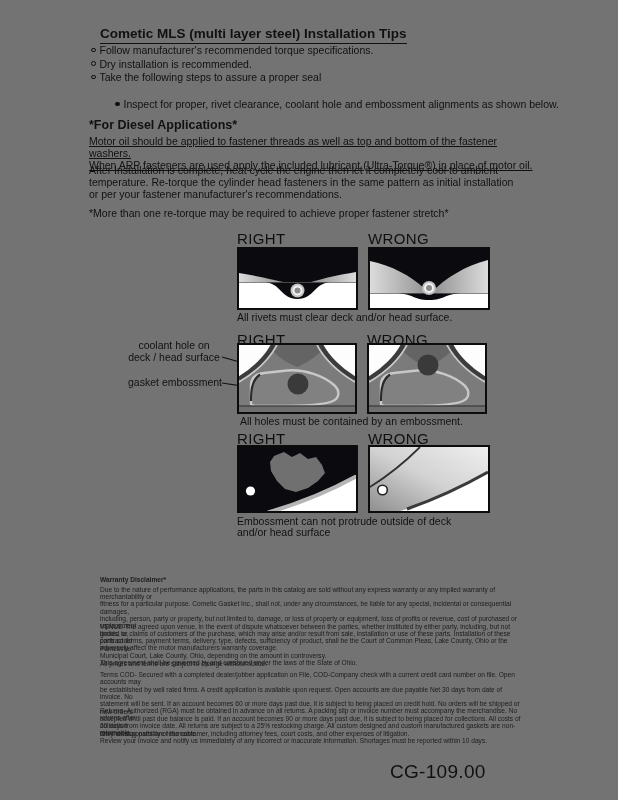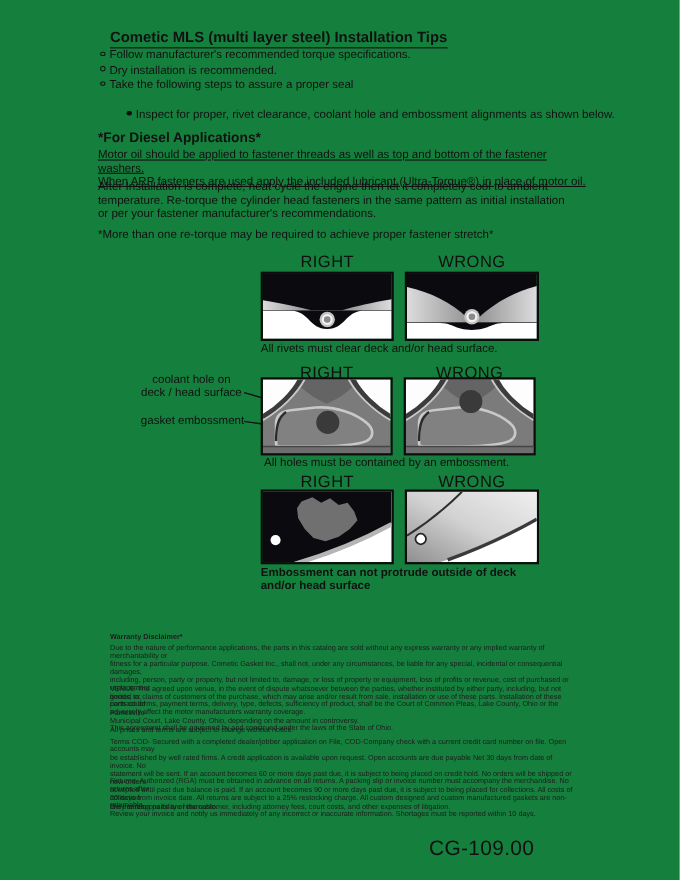--- a/index.html
+++ b/index.html
@@ -1,18 +1,18 @@
 <!DOCTYPE html>
 <html><head>
 <meta charset="utf-8">
 <style>
   * { margin:0; padding:0; box-sizing:border-box; }
   html,body { background:#ffffff; }
   .page {
-    position:relative; width:618px; height:800px; background:#15803d;
+    position:relative; width:618px; height:800px; background:#737373;
     font-family:"Liberation Sans", sans-serif; color:#111; overflow:hidden;
   }
   .abs { position:absolute; }
   .title {
     position:absolute; left:100px; top:26px; font-size:13.5px; font-weight:bold;
     border-bottom:1.5px solid #111; padding-bottom:2px; white-space:nowrap;
   }
   .bullet-row { position:absolute; font-size:10.5px; white-space:nowrap; }
   .marker-open {
     display:inline-block; width:4.5px; height:4.5px; border:1px solid #111;
@@ -20,21 +20,21 @@
   }
   .marker-fill {
     display:inline-block; width:4.5px; height:4.5px; background:#111;
     border-radius:50%; margin-right:4px; vertical-align:2px;
   }
   .body-par {
     position:absolute; left:89px; width:446px; font-size:10.5px;
     line-height:12px; white-space:pre-line;
   }
   .sec-head { position:absolute; left:89px; font-size:12.5px; font-weight:bold; white-space:nowrap; }
-  .dlabel { position:absolute; font-size:15px; letter-spacing:0.4px; text-align:center; color:#101010; }
+  .dlabel { position:absolute; font-size:15px; letter-spacing:0.4px; color:#101010; }
   .dbox { position:absolute; border:2px solid #0c0c0c; }
   .dbox svg { display:block; }
   .caption { position:absolute; font-size:10.5px; line-height:11.3px; white-space:pre-line; }
   .callout { position:absolute; font-size:10.5px; line-height:11.5px; white-space:pre-line; }
   .fineprint {
     position:absolute; left:100px; width:422px; font-size:6.6px;
     line-height:7.35px; white-space:pre-line; color:#1c1c1c;
   }
   .fineprint.bold { font-weight:bold; }
   .page-code { position:absolute; left:390px; top:761px; font-size:19px; letter-spacing:0.3px; }
@@ -174,21 +174,21 @@
       </defs>
       <rect width="118" height="64" fill="#ffffff"></rect>
       <path d="M0,0 L118,0 L118,28 C87,45 56,57 30,64 L0,64 Z" fill="url(#bg5)"></path>
       <path d="M50,0 C37,13 19,28 0,40" stroke="#2f2f2f" stroke-width="1.8" fill="none"></path>
       <path d="M118,26 C88,43 61,54 37,62.5 L118,62.5 Z" fill="#ffffff"></path>
       <path d="M118,25 C88,42 61,53.5 37,62" stroke="#3a3a3a" stroke-width="3" fill="none"></path>
       <circle cx="12.5" cy="43" r="4.8" fill="#ffffff" stroke="#222222" stroke-width="1.6"></circle>
     </svg>
   </div>
 
-  <div class="caption" style="left:237px; top:516px;font-weight:bold;">Embossment can not protrude outside of deck
+  <div class="caption" style="left:237px; top:516px;">Embossment can not protrude outside of deck
 and/or head surface</div>
 
   <div class="fineprint bold" style="top:576px;">Warranty Disclaimer*</div>
   <div class="fineprint" style="top:585.5px;">Due to the nature of performance applications, the parts in this catalog are sold without any express warranty or any implied warranty of merchantability or
 fitness for a particular purpose.  Cometic Gasket Inc., shall not, under any circumstances, be liable for any special, incidental or consequential damages,
 including, person, party or property, but not limited to, damage, or loss of property or equipment, loss of profits or revenue, cost of purchased or replacement
 goods, or claims of customers of the purchase, which may arise and/or result from sale, installation or use of these parts.  Installation of these parts could
 adversely affect the motor manufacturers warranty coverage.</div>
   <div class="fineprint" style="top:622.5px;">VENUE-The agreed upon venue, in the event of dispute whatsoever between the parties, whether instituted by either party, including, but not limited to,
 contract terms, payment terms, delivery, type, defects, sufficiency of product, shall be the Court of Common Pleas, Lake County, Ohio or the Painesville

